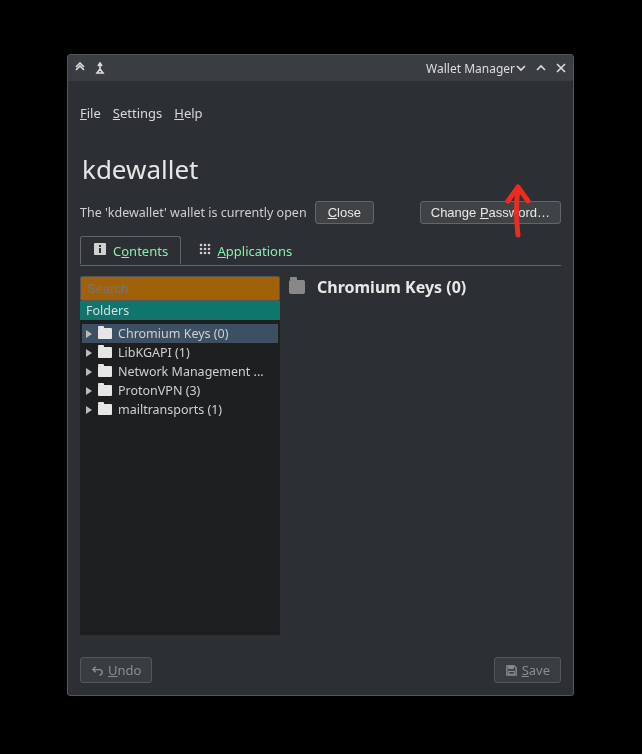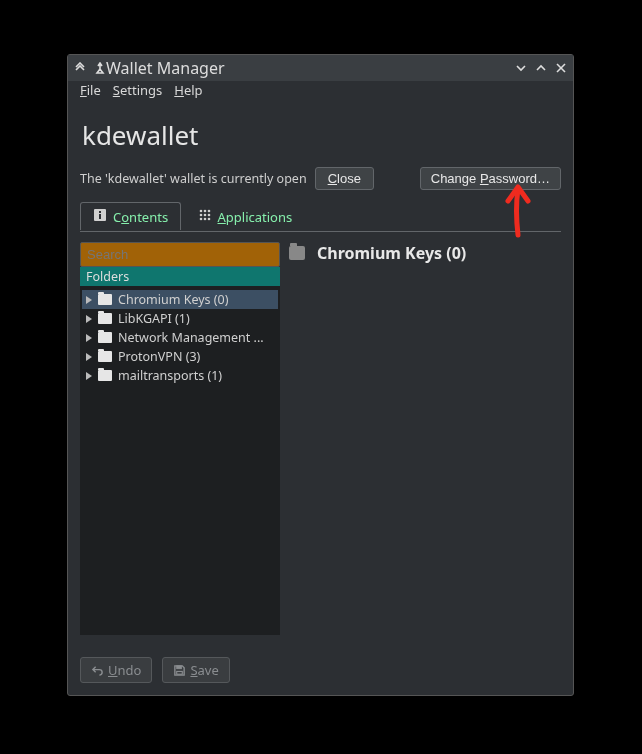--- a/index.html
+++ b/index.html
@@ -7,27 +7,27 @@
           color:#d0d0d0;overflow:hidden}
 .window{position:absolute;left:67px;top:54px;width:505px;height:640px;
         background:#2c2f33;border:1px solid #555;border-radius:3px;
         display:flex;flex-direction:column}
 
 .titlebar{height:26px;background:#3a3e42;display:flex;align-items:center;
           padding:0 6px;color:#ddd}
 .tb-left,.tb-right{display:flex;gap:8px}
 .tb-left{flex:0 0 auto}
 .tb-right{flex:0 0 auto;margin-left:auto}
-.tb-title{flex:1 1 auto;text-align:left;font-size:16px}
+.tb-title{flex:1 1 auto;text-align:right;font-size:12px}
 .tb-ico{width:12px;height:12px;display:inline-flex;align-items:center;
         justify-content:center;cursor:pointer}
 .tb-ico svg{width:12px;height:12px;stroke:#ddd;fill:none;stroke-width:1.6}
 
-.menubar{height:24px;display:flex;align-items:flex-start;gap:12px;
-         padding:0 12px;color:#d8d8d8}
+.menubar{height:24px;display:flex;align-items:flex-end;gap:12px;
+         padding:17px 12px;color:#d8d8d8}
 .menubar span{cursor:pointer}
 .u{text-decoration:underline}
 
 .wbody{flex:1 1 auto;padding:8px 12px 12px 12px;display:flex;
        flex-direction:column;overflow:hidden}
 .wallet-name{font-size:26px;color:#e6e6e6;margin:4px 0 14px 2px}
 
 .row{display:flex;align-items:center;gap:8px}
 .open-row{margin-bottom:10px}
 .open-text{font-size:12.5px;color:#cfcfcf}
@@ -71,21 +71,21 @@
 .folder-ico::before{content:"";position:absolute;top:-2px;left:0;width:6px;
                     height:2px;background:#e6e6e6;border-radius:1px 1px 0 0}
 .key-ico{width:16px;height:14px;background:#888;border-radius:2px;
          position:relative;margin-right:4px}
 .key-ico::before{content:"";position:absolute;top:-3px;left:1px;width:7px;
                  height:3px;background:#888;border-radius:1px 1px 0 0}
 .rt-head{display:flex;align-items:center;gap:8px;font-size:16px;
          font-weight:bold;color:#e8e8e8}
 .handle{width:1px;background:transparent}
 
-.footer{display:flex;justify-content:flex-start;gap:10px;margin-top:22px}
+.footer{display:flex;justify-content:space-between;gap:10px;margin-top:22px}
 .btn-dis{background:#3a3d40;border:1px solid #55585b;border-radius:3px;
          color:#8a8d90;padding:3px 10px;font-size:13px;display:inline-flex;
          align-items:center;gap:4px}
 .btn-dis svg{width:13px;height:13px;fill:#8a8d90;stroke:#8a8d90}
 
 .ann{position:absolute;left:498px;top:183px;pointer-events:none;z-index:9}
 .ann svg{width:40px;height:55px}
 </style>
 </head>
 <body>

